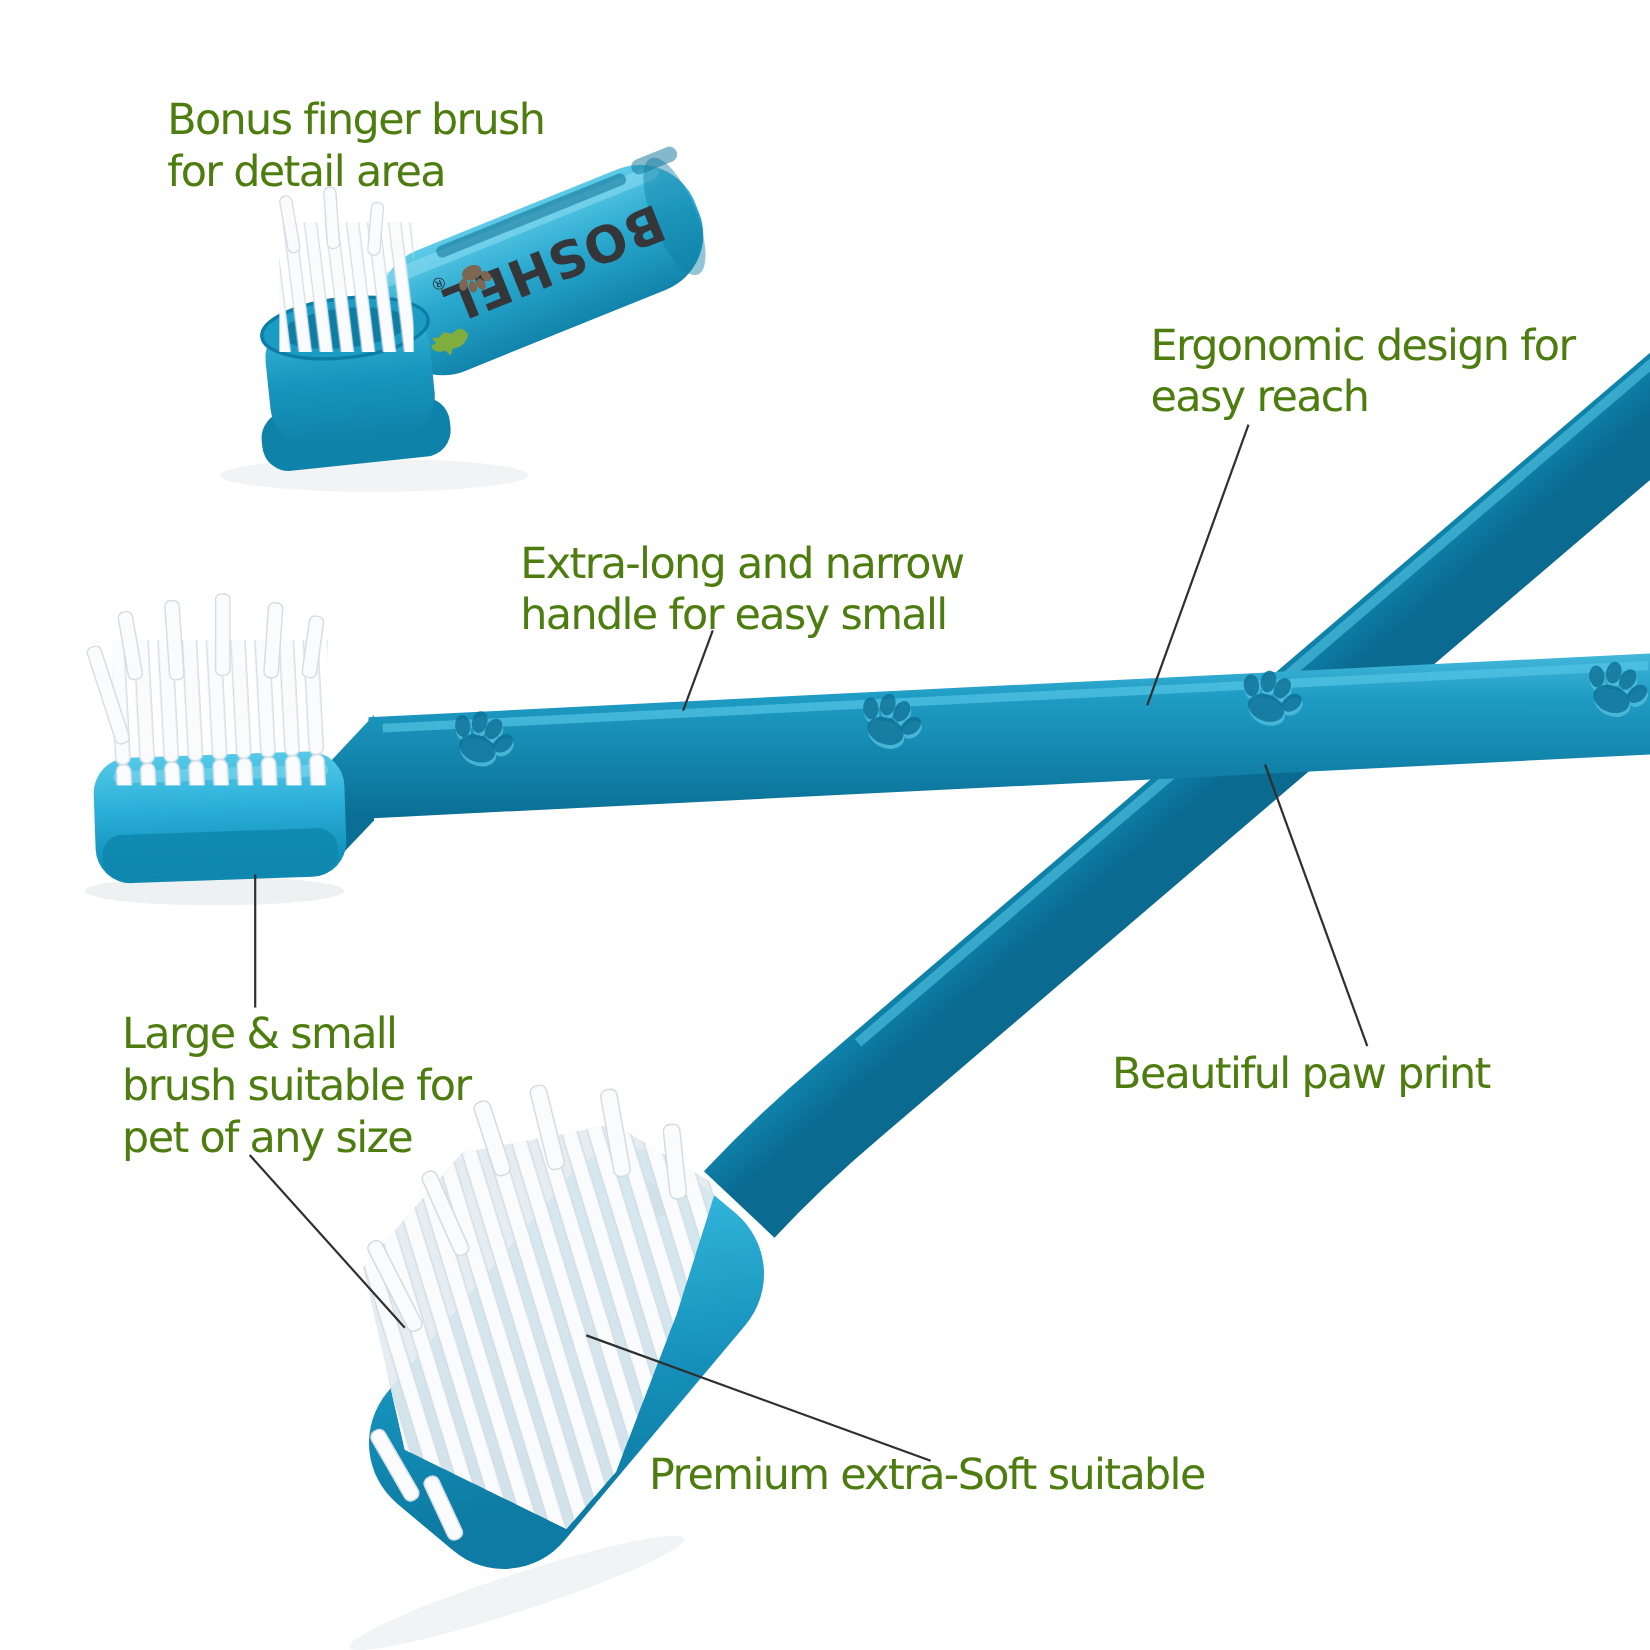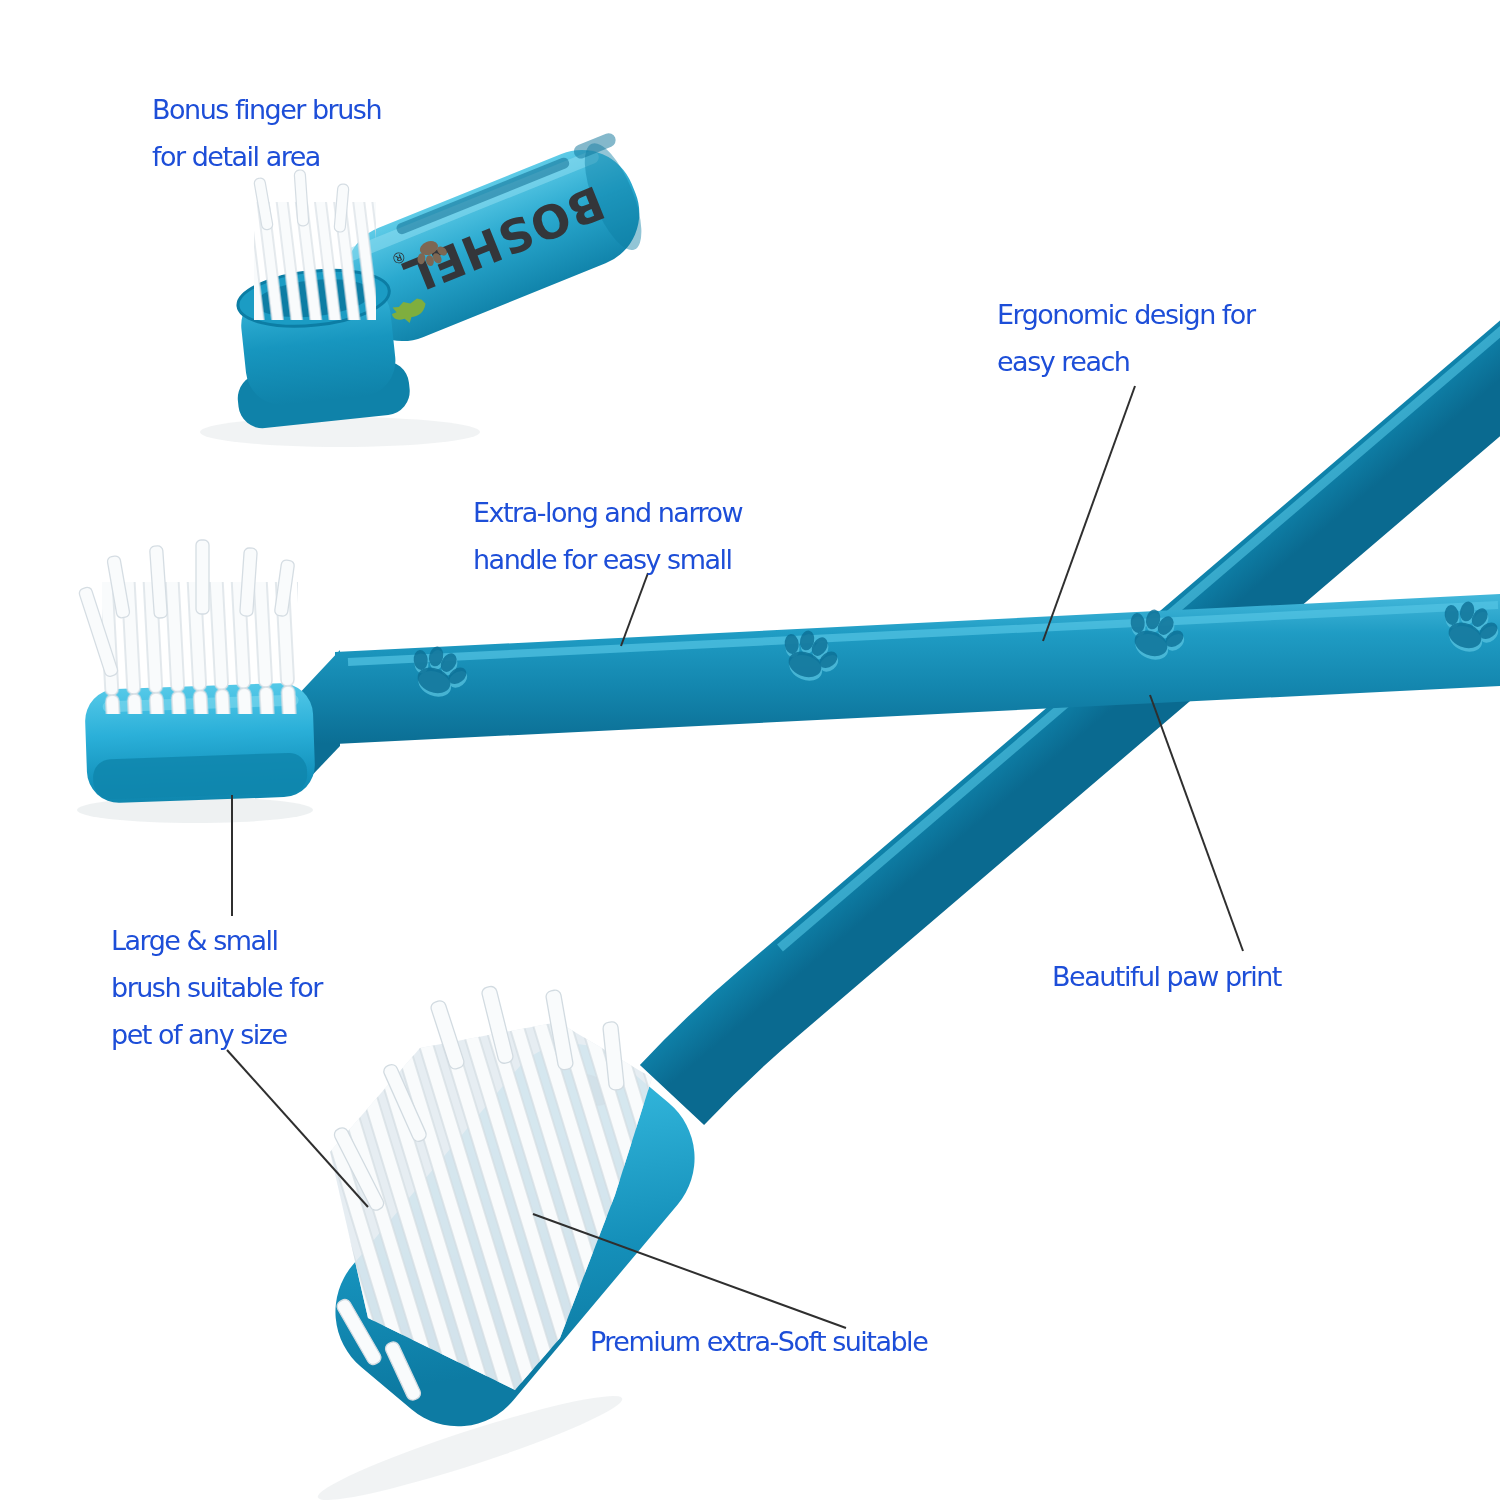--- a/index.html
+++ b/index.html
@@ -4,22 +4,22 @@
 <style>
   html,body{margin:0;padding:0;}
   body{
     width:1500px;height:1500px;position:relative;overflow:hidden;
     background:#ffffff;
     font-family:"DejaVu Sans","Liberation Sans",sans-serif;
   }
   #scene{position:absolute;left:0;top:0;z-index:1;}
   .annotation{
     position:absolute;z-index:3;
-    font-size:27px;line-height:47px;letter-spacing:-1.5px;
-    color:#1d4ed8;white-space:pre-line;
+    font-size:39px;line-height:47px;letter-spacing:-1.5px;
+    color:#4d7c0f;white-space:pre-line;
   }
 </style>
 </head>
 <body>
 
 <svg id="scene" width="1500" height="1500" viewBox="0 0 1500 1500" xmlns="http://www.w3.org/2000/svg">
   <defs>
     <linearGradient id="gH" gradientUnits="userSpaceOnUse" x1="0" y1="596" x2="0" y2="744">
       <stop offset="0" stop-color="#41b6d9"></stop>
         <stop offset="0.25" stop-color="#1f9cc4"></stop>
@@ -186,25 +186,25 @@
     <line x1="232" y1="795" x2="232" y2="916"></line>
     <line x1="227" y1="1050" x2="368" y2="1207"></line>
     <line x1="1150" y1="695" x2="1243" y2="951"></line>
     <line x1="533" y1="1214" x2="846" y2="1328"></line>
   </g>
 </svg>
 
 <div class="annotation" style="left:152px;top:86px">Bonus finger brush
 for detail area</div>
 
-<div class="annotation" style="left:997px;top:291px">Ergonomic design for
+<div class="annotation" style="left:1046px;top:291px">Ergonomic design for
 easy reach</div>
 
 <div class="annotation" style="left:473px;top:489px">Extra-long and narrow
 handle for easy small</div>
 
 <div class="annotation" style="left:111px;top:917px">Large &amp; small
 brush suitable for
 pet of any size</div>
 
-<div class="annotation" style="left:1052px;top:953px">Beautiful paw print</div>
+<div class="annotation" style="left:1011px;top:953px">Beautiful paw print</div>
 
 <div class="annotation" style="left:590px;top:1318px">Premium extra-Soft suitable</div>
 
 </body></html>

